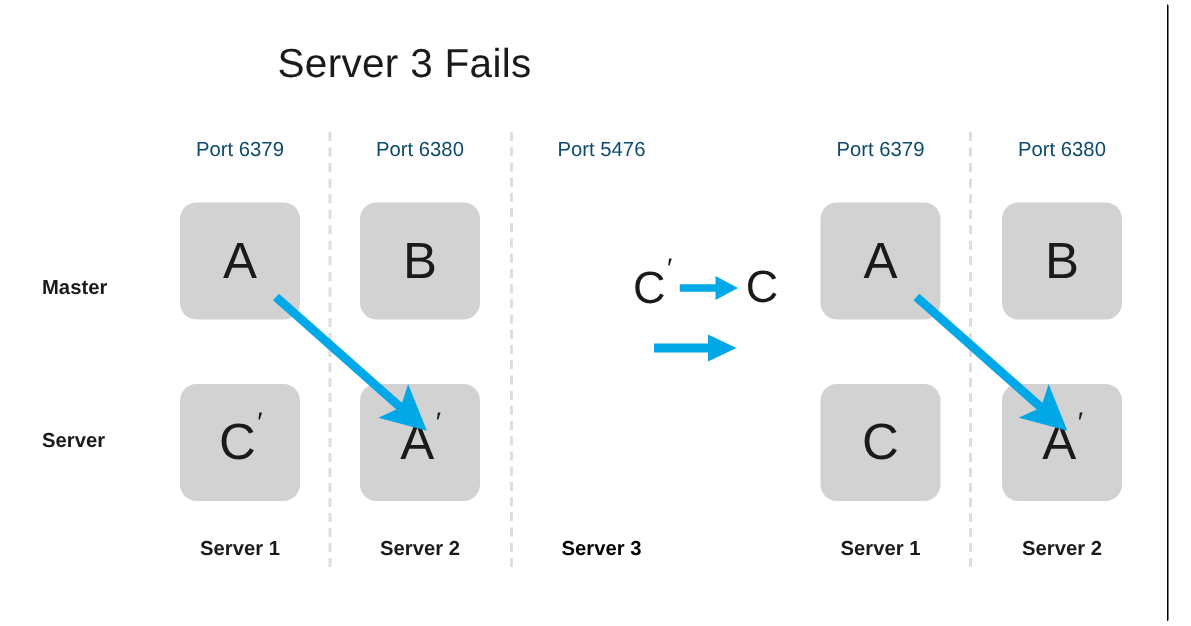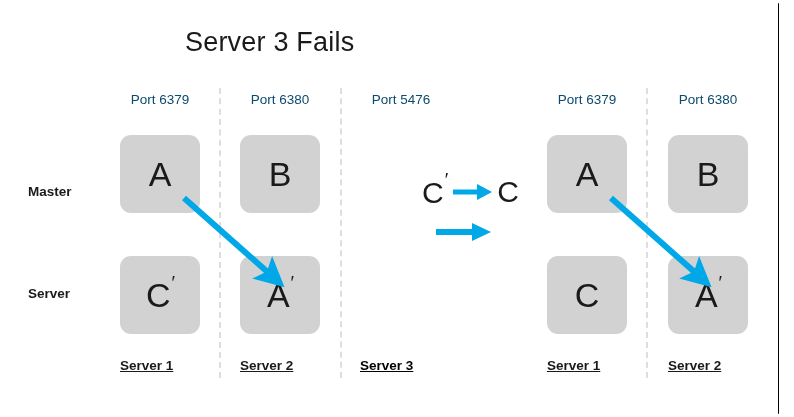--- a/index.html
+++ b/index.html
@@ -67,22 +67,22 @@
     white-space: nowrap;
   }
 
   
   .server-label {
     position: absolute;
     top: 358px;
     font-size: 13.5px;
     font-weight: 700;
     color: #1a1a1a;
-    white-space: nowrap;
-    text-decoration: underline;
+    text-align: center;
+    white-space: nowrap;
   }
   .server-label.failed { color: #000000; }
 
   
   .divider {
     position: absolute;
     width: 0;
     border-left: 2px dashed #dedede;
   }
 

